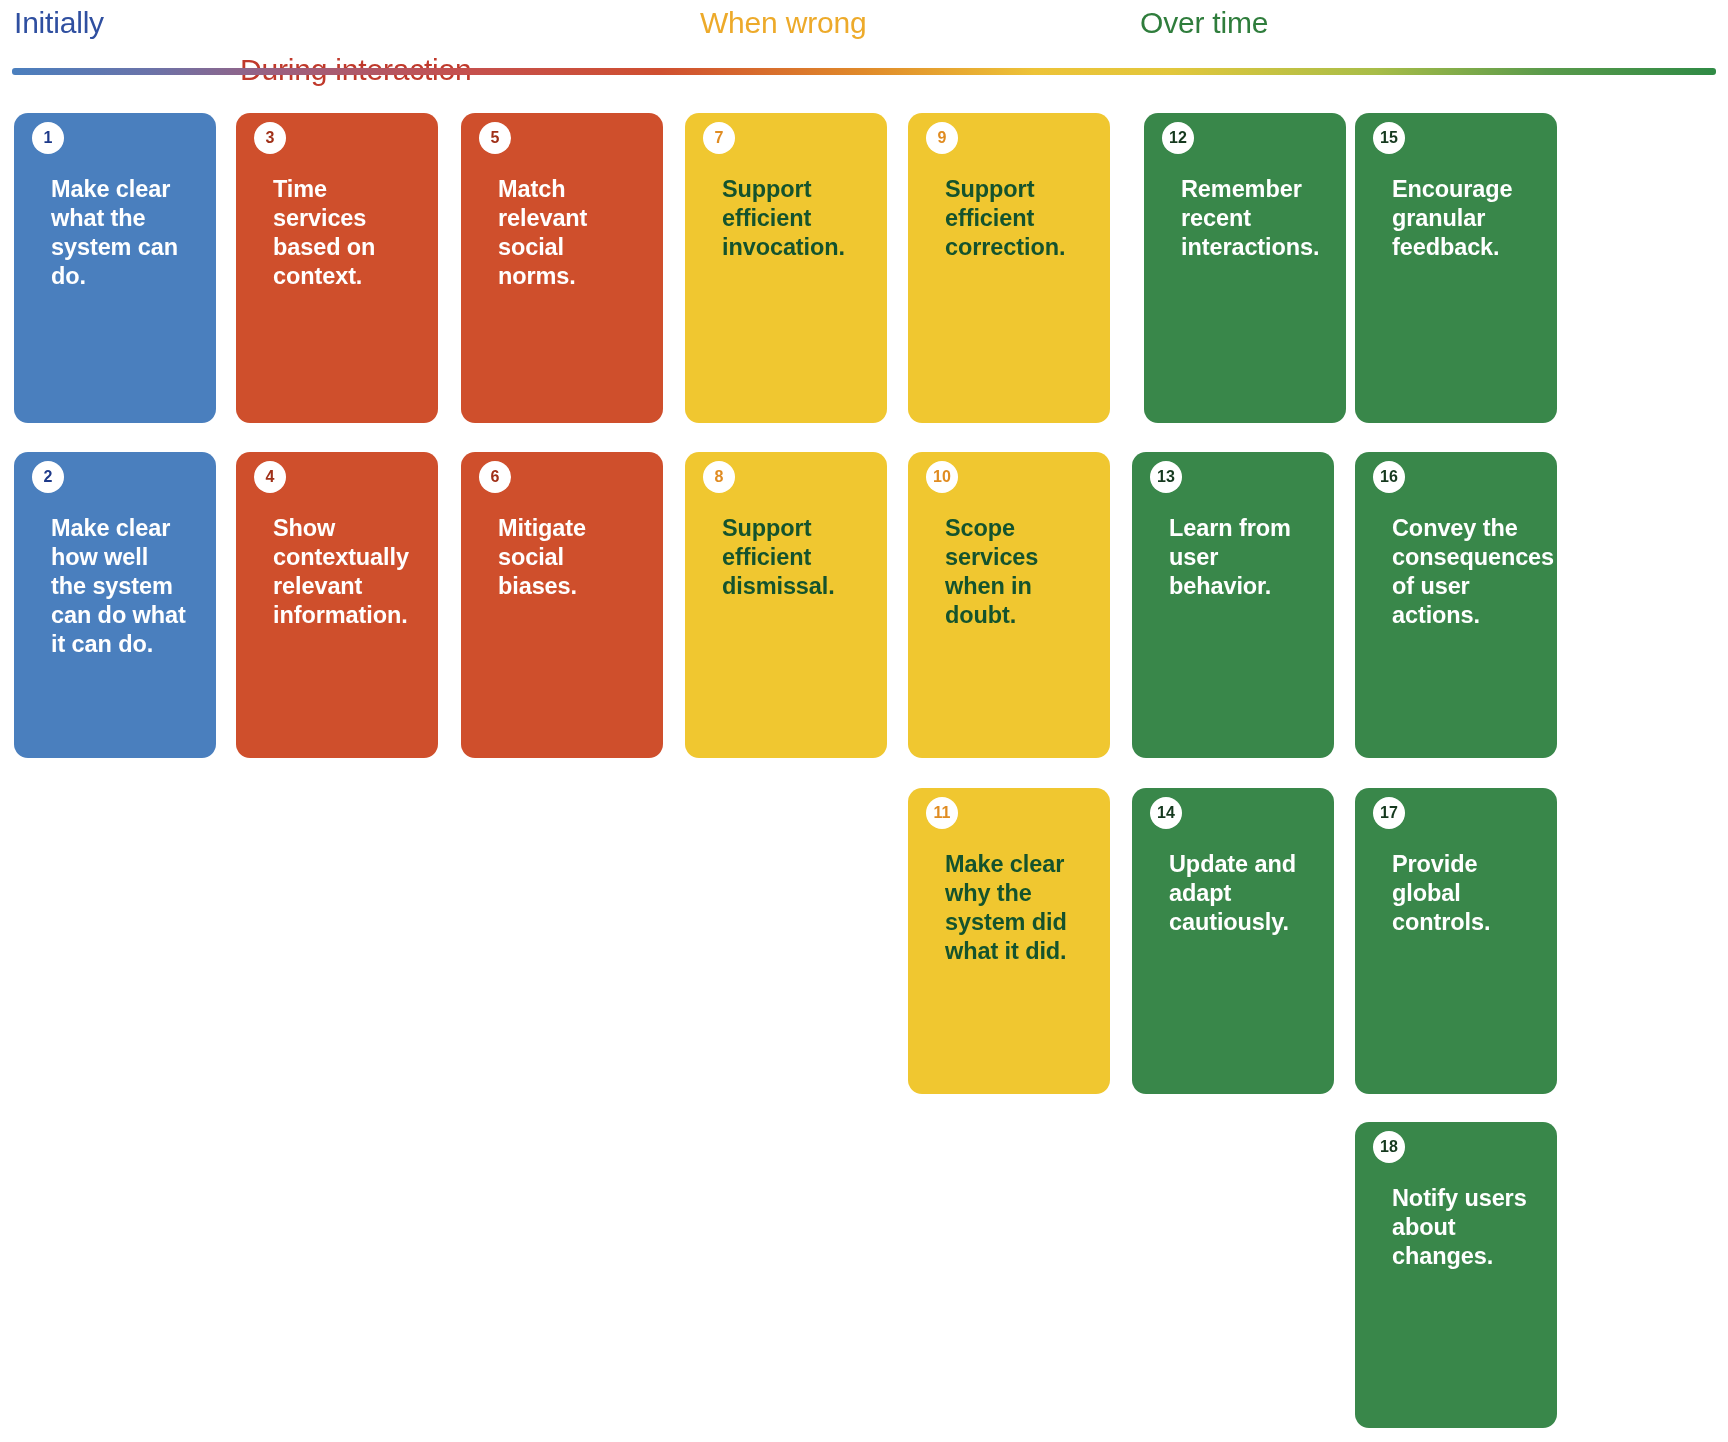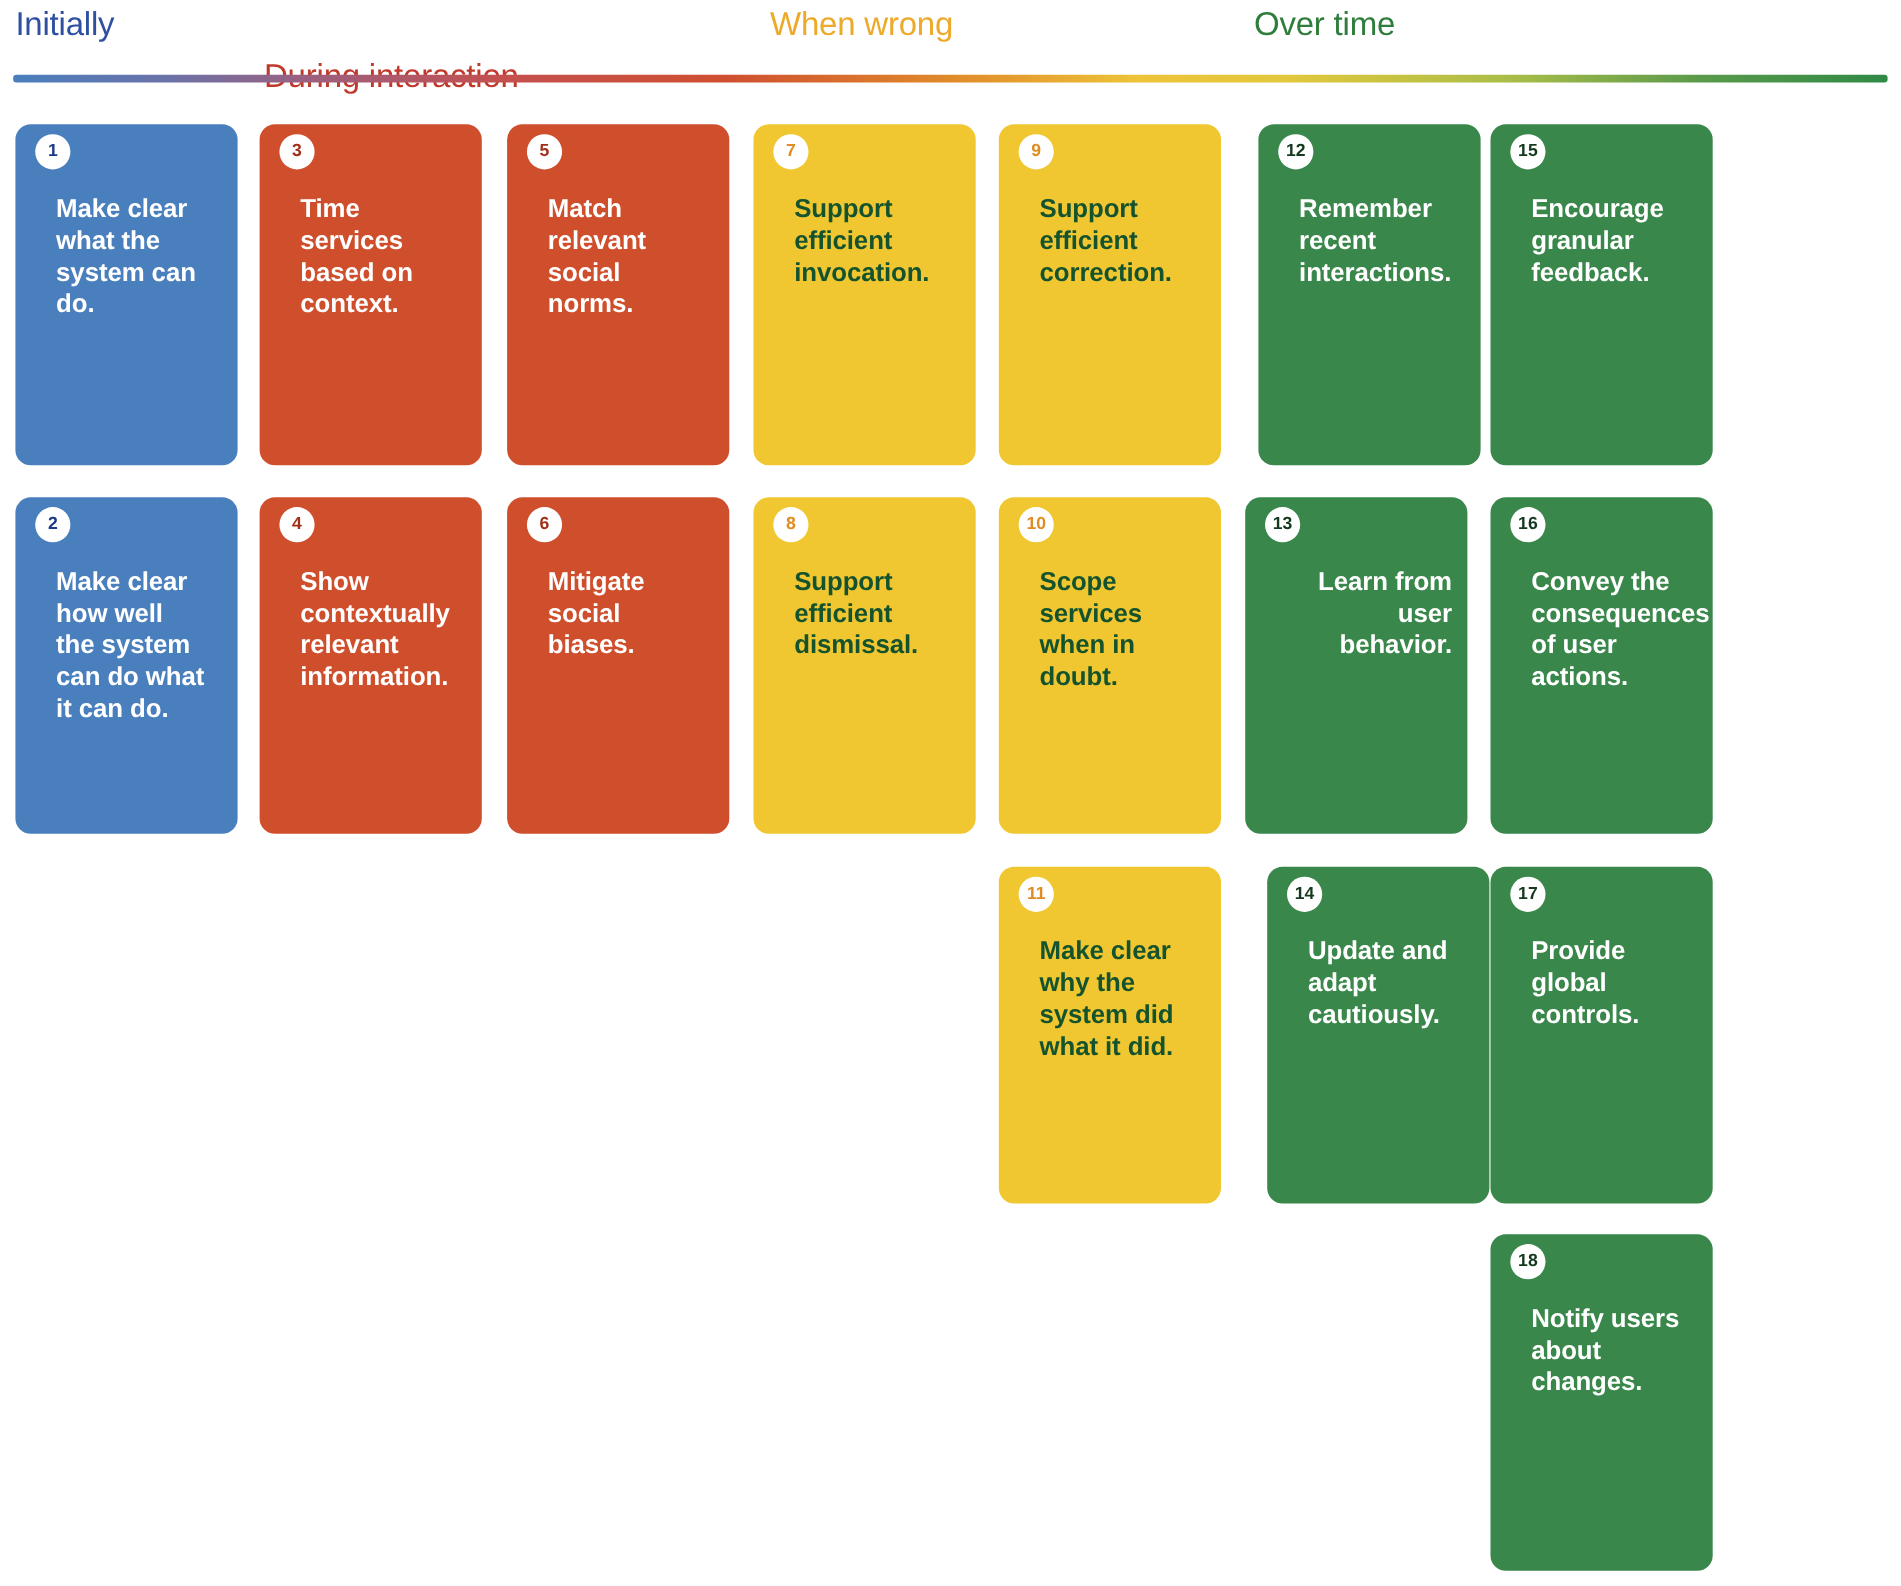--- a/index.html
+++ b/index.html
@@ -183,27 +183,27 @@
 why the
 system did
 what it did.</div>
       </div>
       <div class="card green" style="left: 1132px; top: 113px; height: 310px; margin-left: 12px;">
         <div class="badge">12</div>
         <div class="card-text">Remember
 recent
 interactions.</div>
       </div>
-      <div class="card green" style="left: 1132px; top: 452px; height: 306px; text-align: right;">
+      <div class="card green" style="left: 1132px; top: 452px; height: 306px;">
         <div class="badge">13</div>
         <div class="card-text">Learn from
 user
 behavior.</div>
       </div>
-      <div class="card green" style="left: 1132px; top: 788px; height: 306px; margin-left: 20px;">
+      <div class="card green" style="left: 1132px; top: 788px; height: 306px;">
         <div class="badge">14</div>
         <div class="card-text">Update and
 adapt
 cautiously.</div>
       </div>
       <div class="card green" style="left: 1355px; top: 113px; height: 310px;">
         <div class="badge">15</div>
         <div class="card-text">Encourage
 granular
 feedback.</div>

